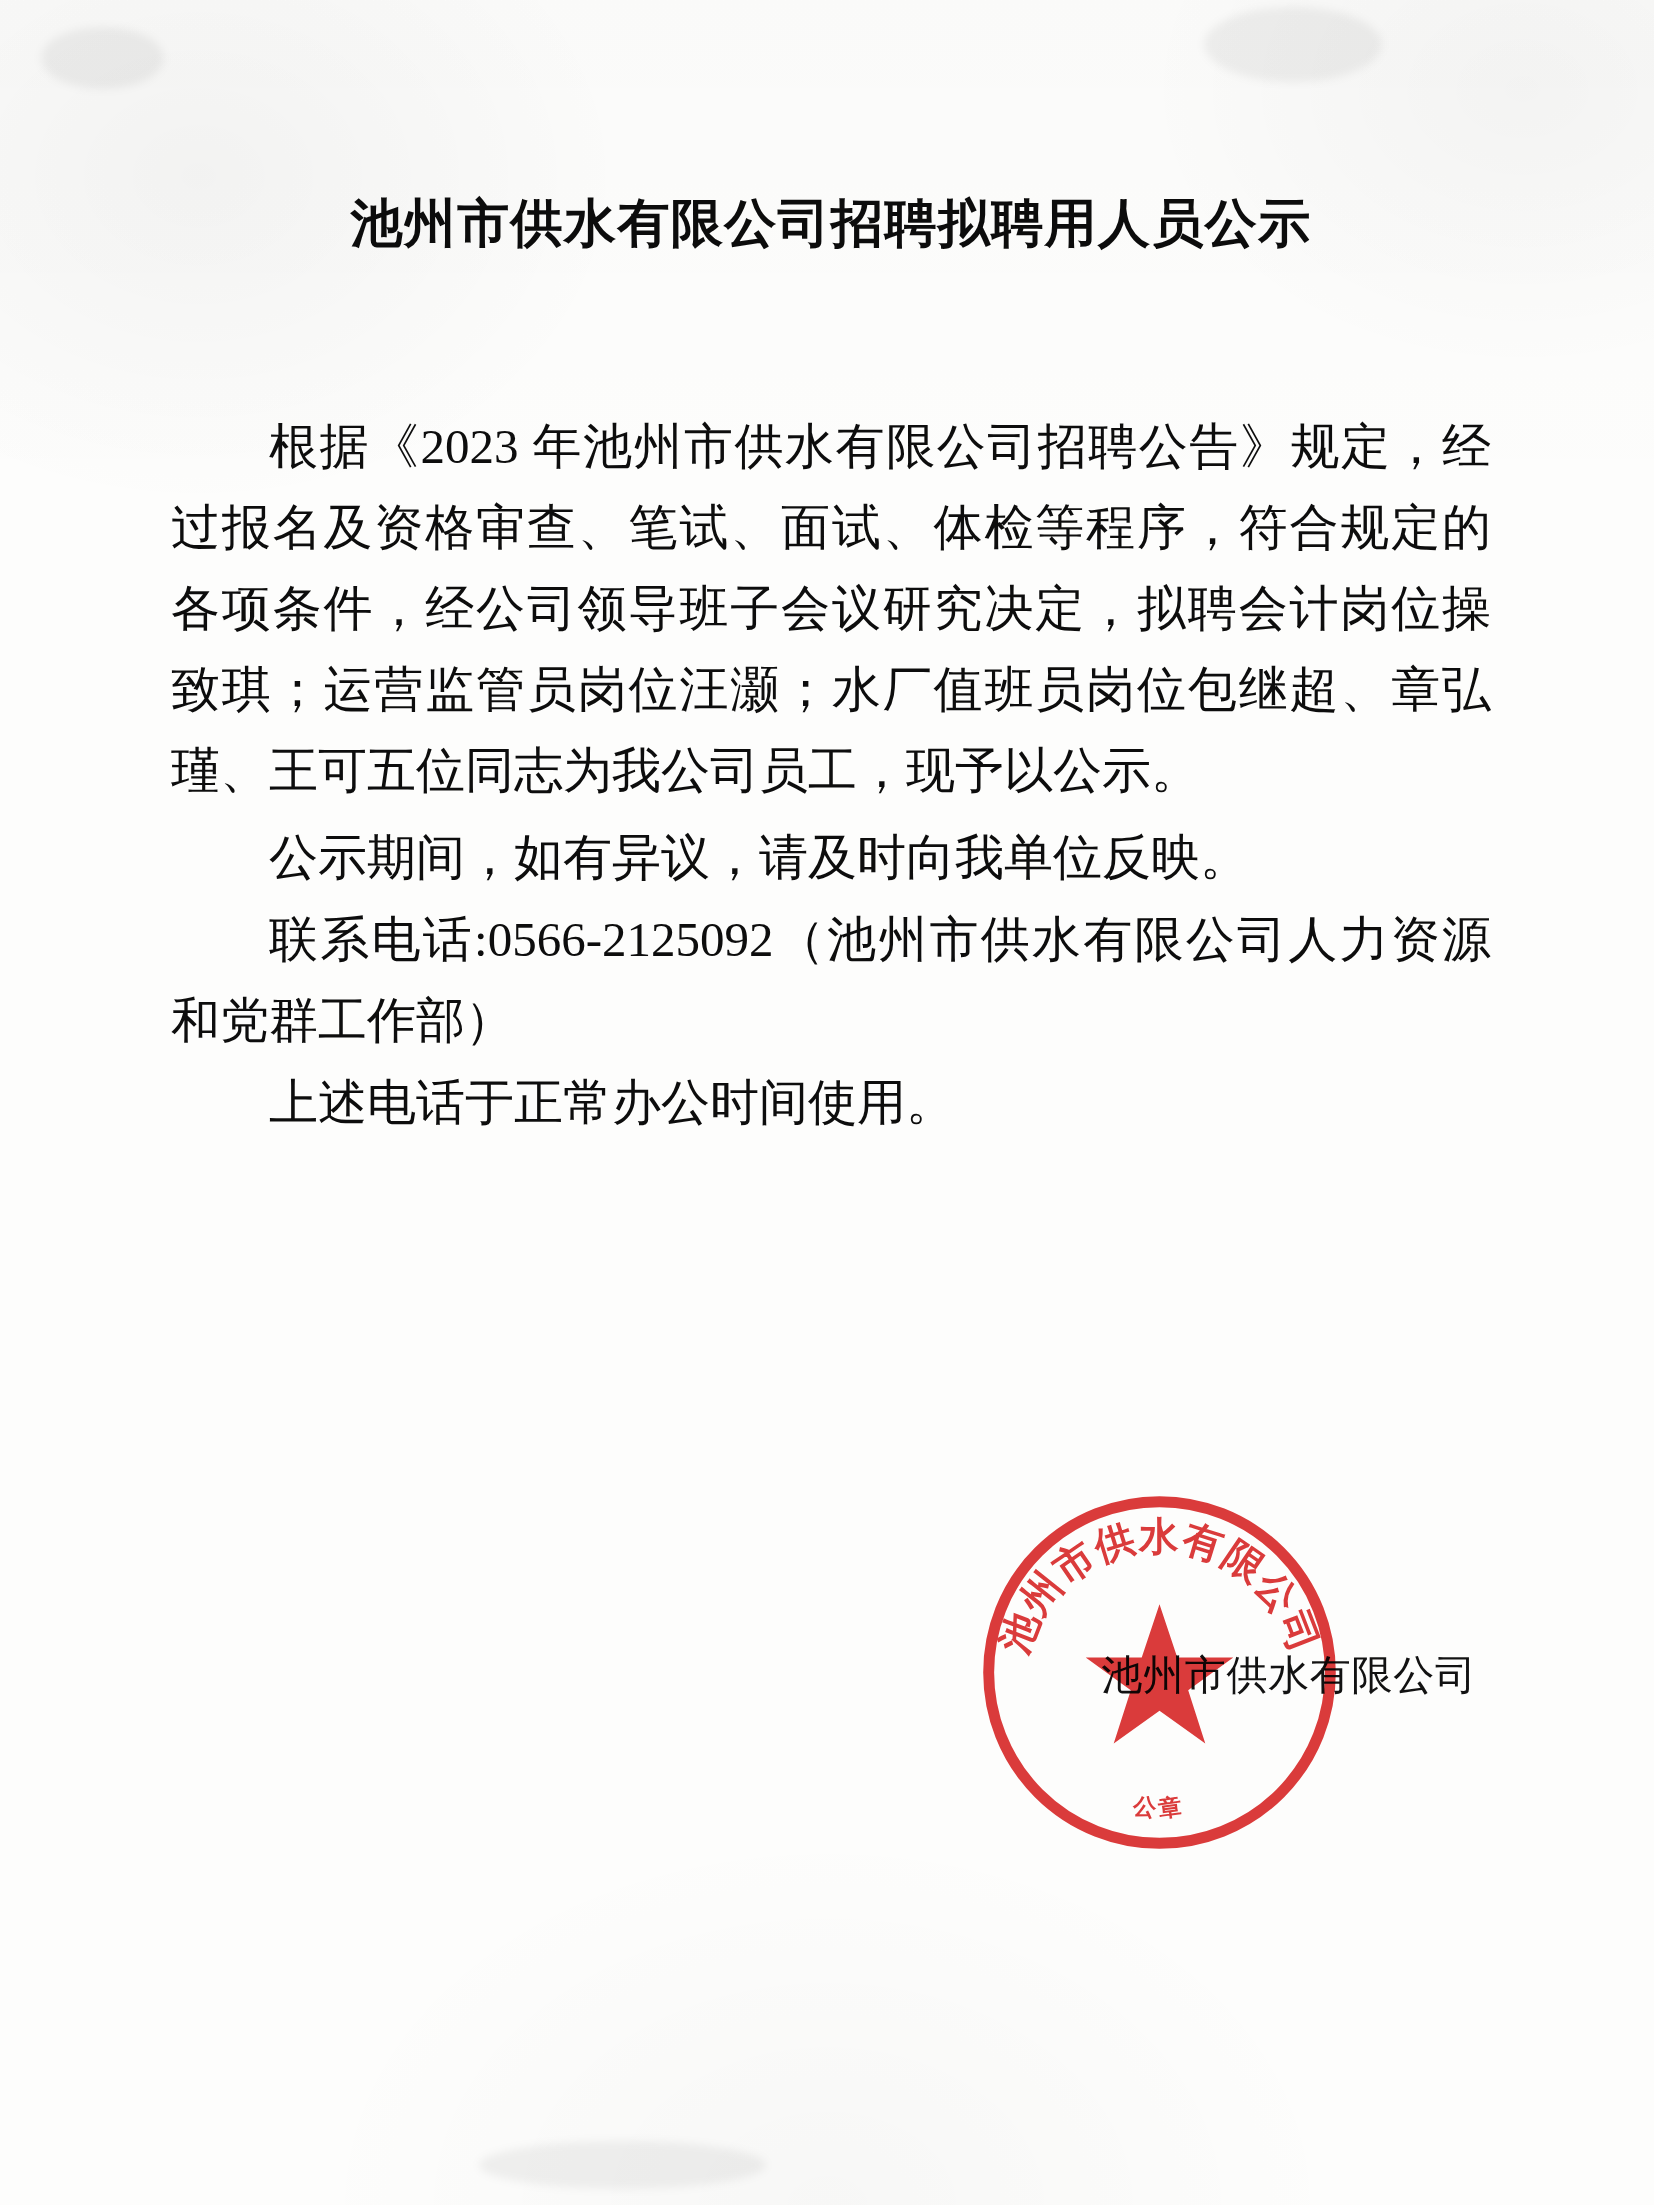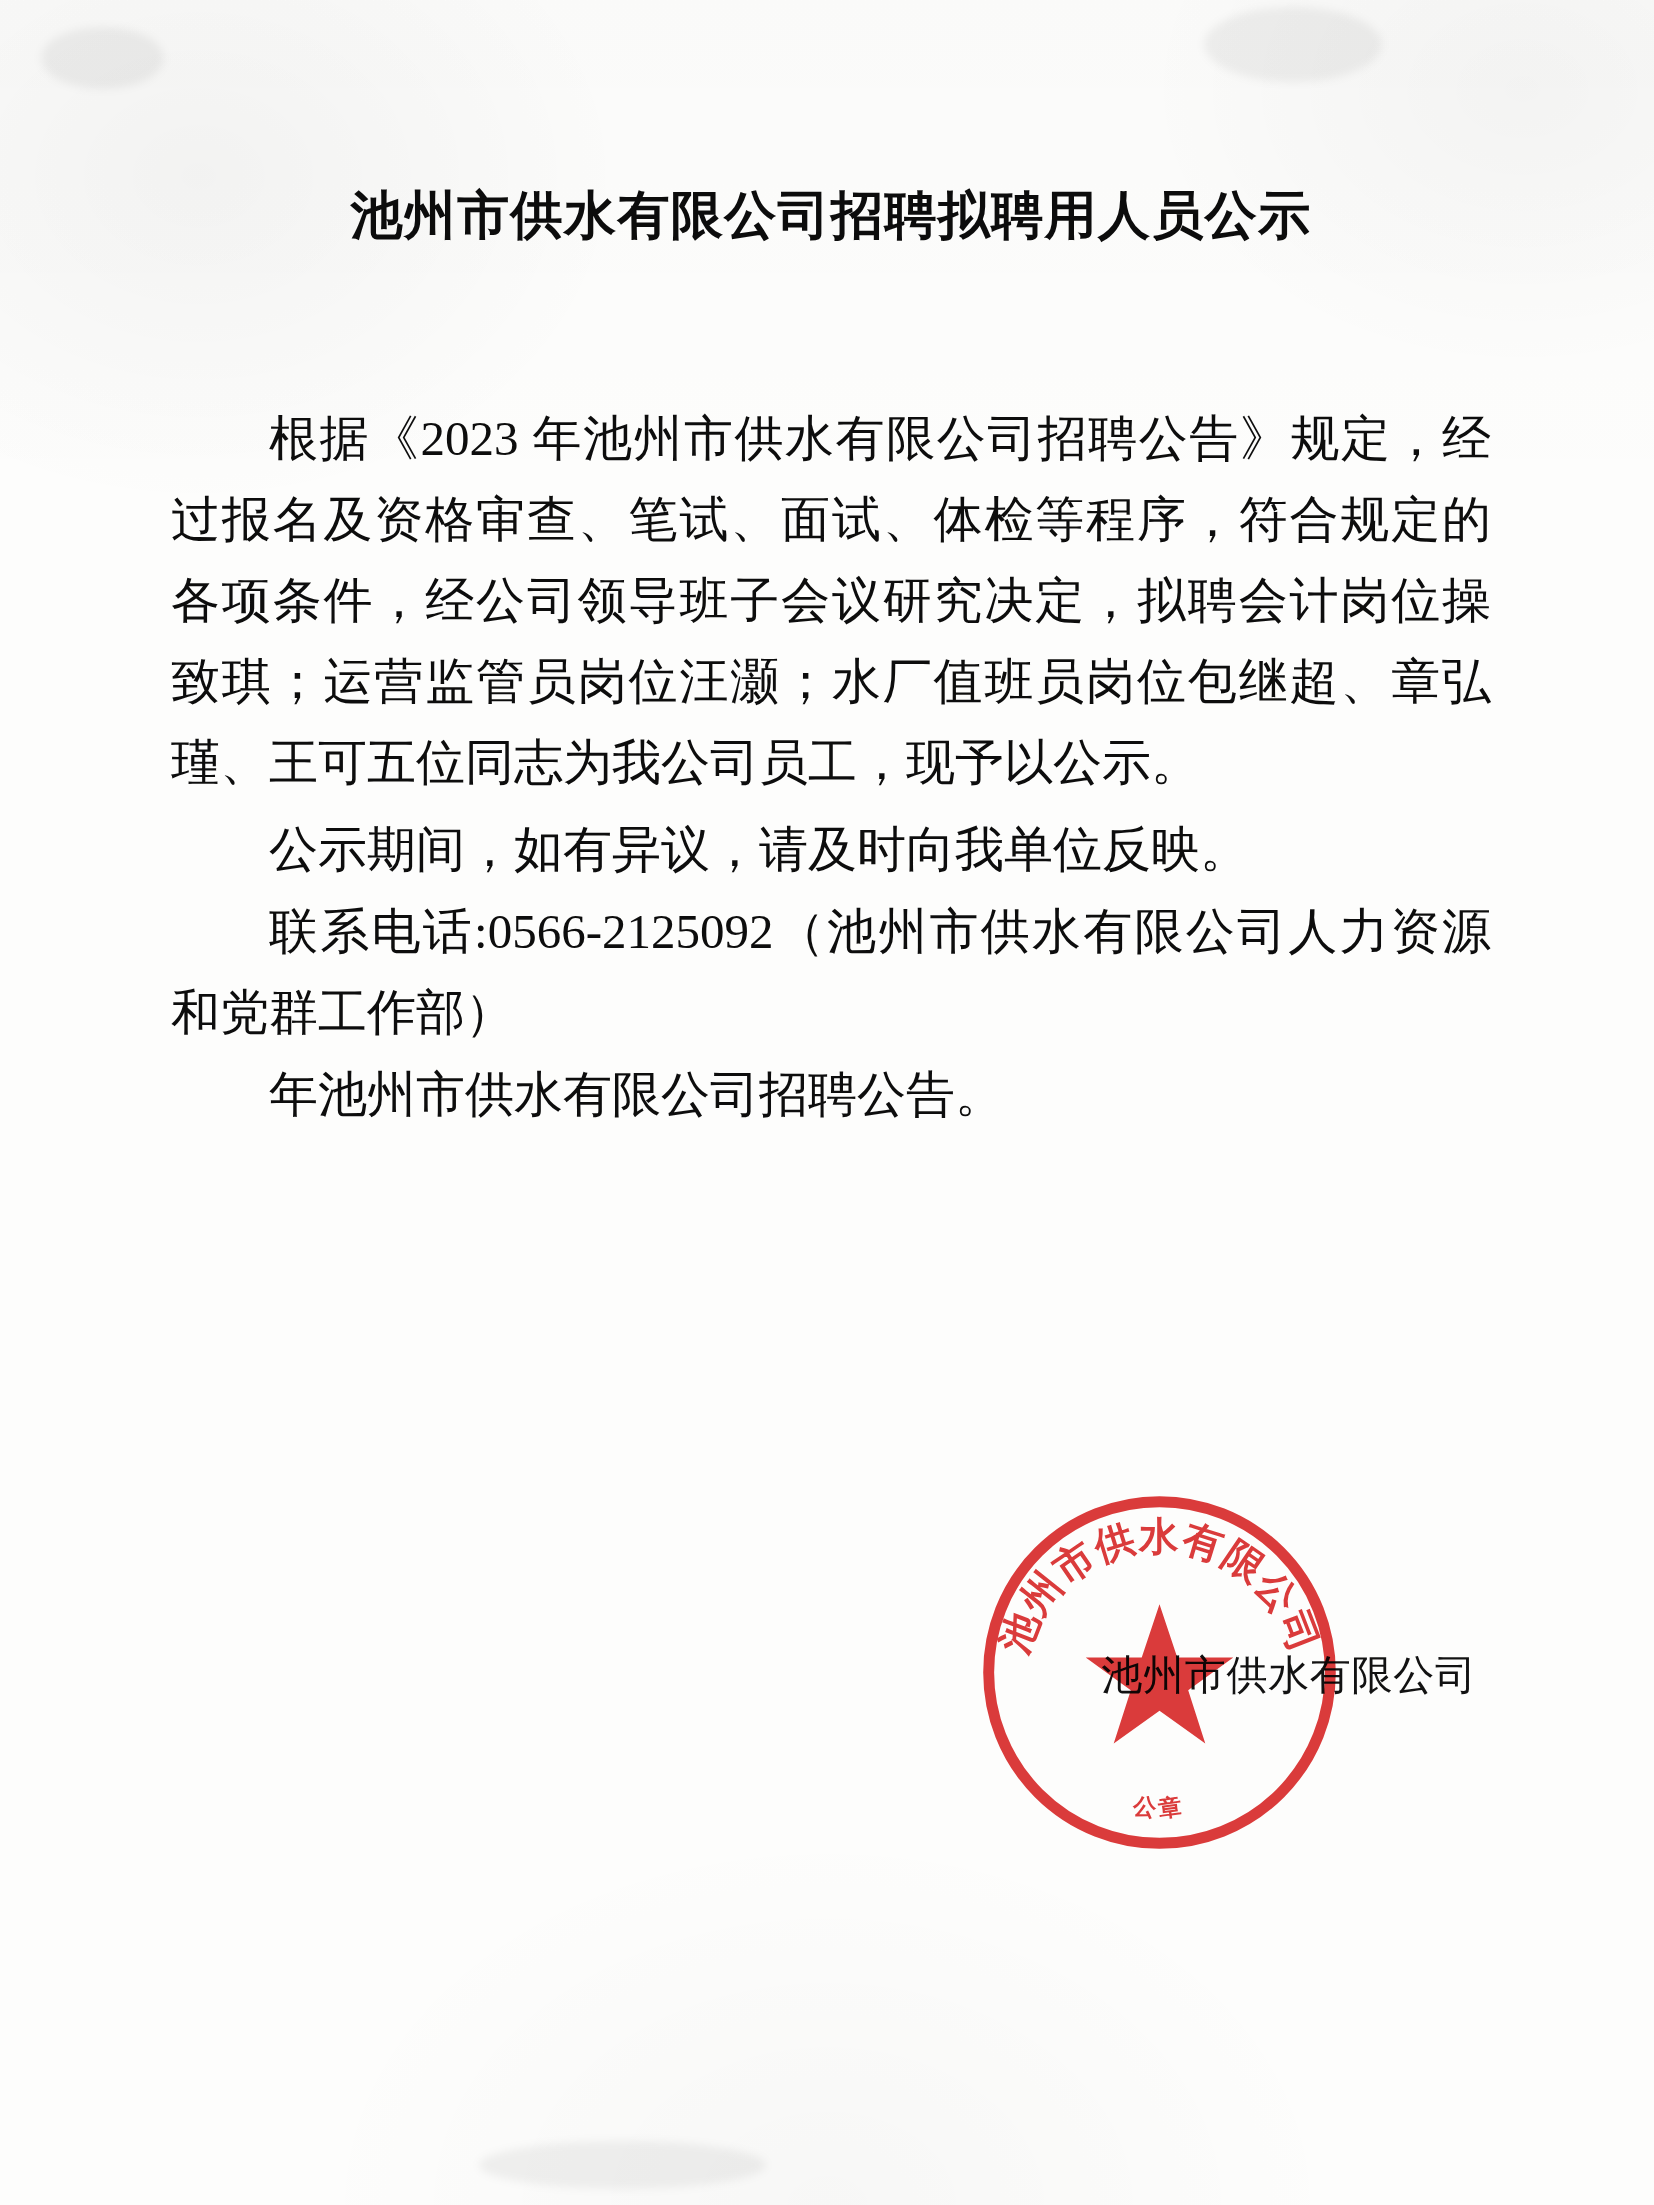--- a/index.html
+++ b/index.html
@@ -25,21 +25,21 @@
     background:
       radial-gradient(ellipse 616px 479px at 12% 8%, rgba(0,0,0,0.035), rgba(0,0,0,0) 70%),
       radial-gradient(ellipse 547px 410px at 92% 4%, rgba(0,0,0,0.03), rgba(0,0,0,0) 70%),
       radial-gradient(ellipse 752px 547px at 50% 100%, rgba(0,0,0,0.025), rgba(0,0,0,0) 70%),
       linear-gradient(180deg, rgba(0,0,0,0.012), rgba(0,0,0,0) 25%);
     pointer-events: none;
   }
   .content {
     position: absolute;
     left: 171px;
-    top: 0;
+    top: 8px;
     width: 1320px;
   }
   .doc-title {
     margin-top: 181px;
     text-align: center;
     font-family: "Liberation Sans", "DejaVu Sans", sans-serif;
     font-weight: bold;
     font-size: 52px;
     letter-spacing: 1.4px;
     color: #0c0c0c;
@@ -120,21 +120,21 @@
   <div class="edge-mark" style="left:479px;top:2141px;width:287px;height:48px;"></div>
 
   <div class="content">
 
     <h1 class="doc-title">池州市供水有限公司招聘拟聘用人员公示</h1>
 
     <div class="body-block">
       <p class="para first">根据《2023 年池州市供水有限公司招聘公告》规定，经过报名及资格审查、笔试、面试、体检等程序，符合规定的各项条件，经公司领导班子会议研究决定，拟聘会计岗位操致琪；运营监管员岗位汪灏；水厂值班员岗位包继超、章弘瑾、王可五位同志为我公司员工，现予以公示。</p>
       <p class="para">公示期间，如有异议，请及时向我单位反映。</p>
       <p class="para">联系电话:0566-2125092（池州市供水有限公司人力资源和党群工作部）</p>
-      <p class="para">年池州市供水有限公司招聘公告。</p>
+      <p class="para">上述电话于正常办公时间使用。</p>
     </div>
   </div>
 
   <div class="seal">
     <svg viewBox="0 0 540 540" xmlns="http://www.w3.org/2000/svg">
       <circle cx="270" cy="270" r="250" fill="none" stroke="#d81f1f" stroke-width="16"></circle>
       <path d="M270 170 L296 248 L378 248 L312 296 L337 374 L270 326 L203 374 L228 296 L162 248 L244 248 Z" fill="#d81f1f"></path>
       <path id="sealArcTop" d="M 70 290 A 200 200 0 0 1 470 290" fill="none"></path>
       <text class="seal-text">
         <textPath href="#sealArcTop" startOffset="50%" text-anchor="middle">池州市供水有限公司</textPath>

